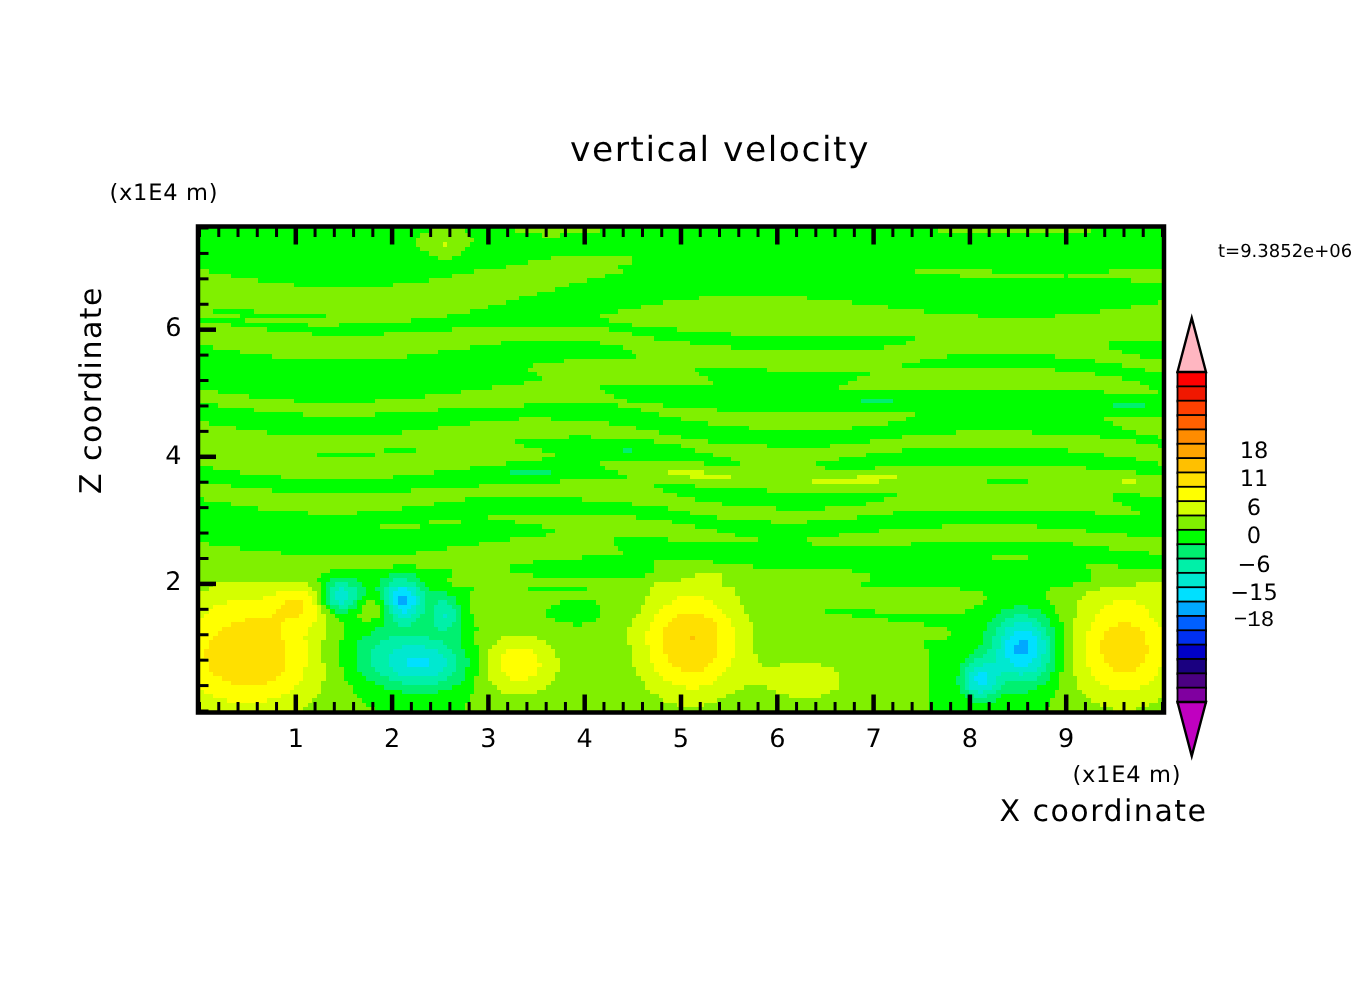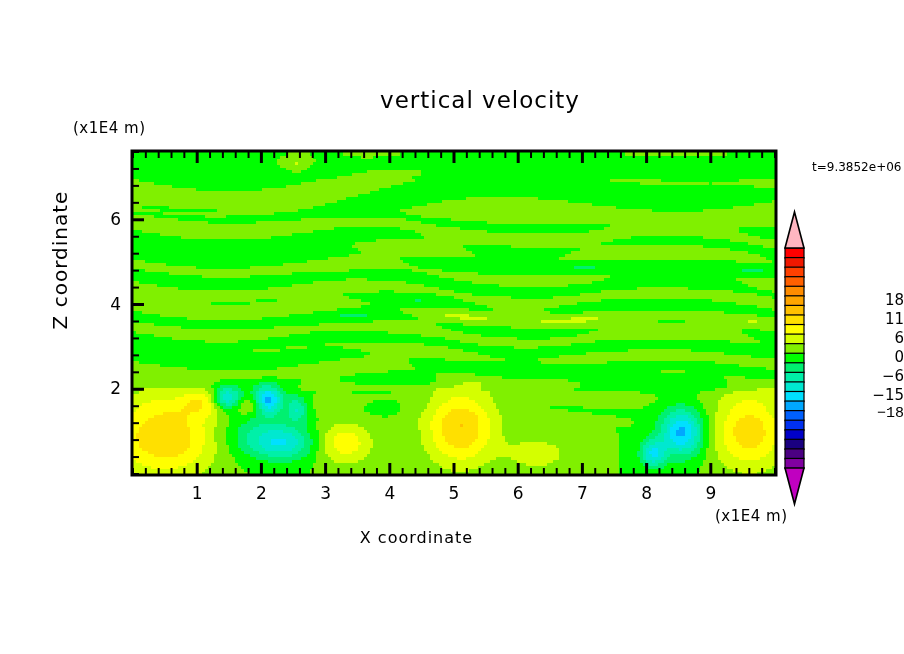--- a/index.html
+++ b/index.html
@@ -3,27 +3,27 @@
 <meta charset="utf-8">
 <style>
   html,body{margin:0;padding:0;background:#ffffff;}
   body{width:904px;height:654px;position:relative;overflow:hidden;
        font-family:"DejaVu Sans",sans-serif;color:#000;}
   #stage{position:absolute;left:0;top:0;width:904px;height:654px;}
   .txt{position:absolute;white-space:pre;color:#000;padding-left:28px;}
   #title{left:0;top:87px;width:904px;text-align:center;font-size:23px;letter-spacing:1px;}
   #yunit{left:45px;top:119px;font-size:15px;letter-spacing:0.5px;}
   #xunit{left:687px;top:507px;font-size:15px;letter-spacing:0.5px;}
-  #xtitle{left:0;top:528px;width:777px;text-align:center;font-size:16px;letter-spacing:1px;}
+  #xtitle{left:0;top:528px;width:777px;text-align:right;font-size:20px;letter-spacing:1px;}
   #ytitle{position:absolute;left:-40px;top:248px;width:200px;text-align:center;
           font-size:20px;letter-spacing:1px;transform:rotate(-90deg);}
   #tstamp{left:784px;top:160px;font-size:12px;letter-spacing:0px;}
   .xtick-lab{position:absolute;top:483px;font-size:17px;text-align:center;width:30px;}
   .ytick-lab{position:absolute;left:99px;font-size:17px;text-align:right;width:22px;}
-  .cb-lab{position:absolute;left:814px;font-size:15px;text-align:right;width:44px;margin-left:46px;}
+  .cb-lab{position:absolute;left:814px;font-size:15px;text-align:center;width:44px;}
 </style>
 </head>
 <body>
 
 <div id="stage">
 
   <div class="txt" id="title">vertical velocity</div>
 
   <div class="txt" id="yunit">(x1E4 m)</div>
 

